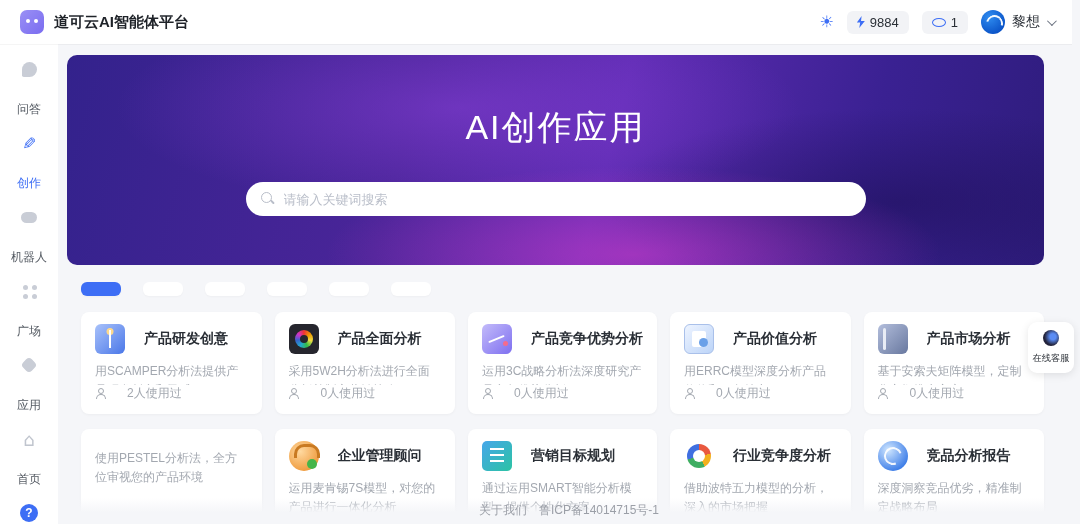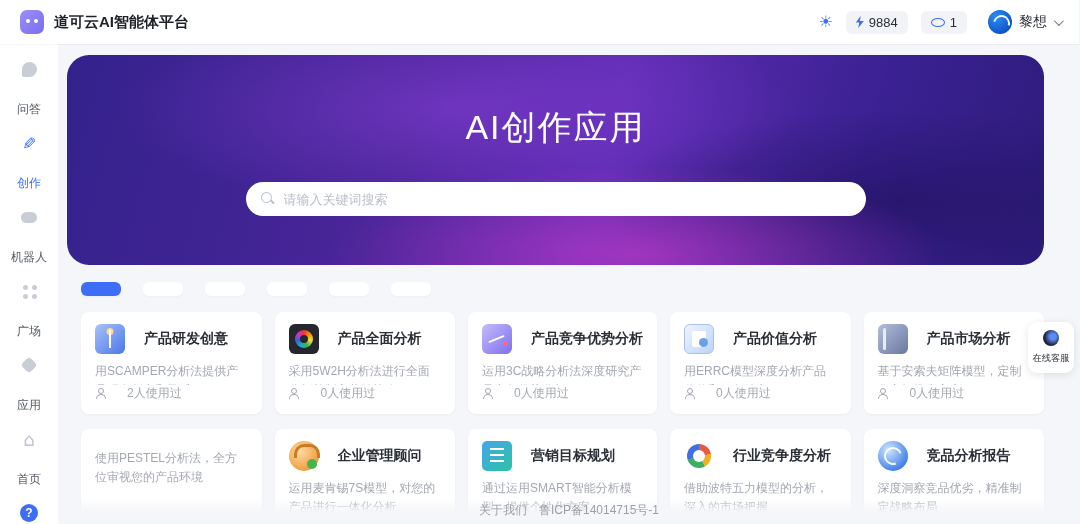--- a/index.html
+++ b/index.html
@@ -4,21 +4,21 @@
 <style>
   * { margin:0; padding:0; box-sizing:border-box; }
   html,body { width:1080px; height:524px; overflow:hidden; }
   body {
     font-family:"Liberation Sans","DejaVu Sans",sans-serif;
     background:#f5f6f9; color:#1f2329; position:relative;
   }
 
   
   .header {
-    position:absolute; top:0; left:0; right:1px; height:44px; background:#fff;
+    position:absolute; top:0; left:0; right:8px; height:44px; background:#fff;
     display:flex; align-items:center; justify-content:space-between;
     padding:0 18px 0 20px; z-index:30; box-shadow:0 1px 0 rgba(0,0,0,.04);
   }
   .brand { display:flex; align-items:center; gap:10px; }
   .logo {
     width:24px; height:24px; border-radius:7px;
     background:linear-gradient(135deg,#9a90f5,#7a6cf0); position:relative;
   }
   .logo::before {
     content:''; position:absolute; left:6px; top:9px; width:4px; height:4px;
@@ -32,21 +32,21 @@
     color:#2a2f36; display:flex; align-items:center; gap:5px; cursor:pointer;
   }
   .bolt-icon {
     width:8px; height:12px; background:#3d6ef5; display:inline-block;
     clip-path:polygon(60% 0,0 55%,42% 55%,30% 100%,100% 42%,52% 42%);
   }
   .cloud-icon {
     width:14px; height:9px; border:1.6px solid #3d6ef5; border-radius:50%;
     display:inline-block;
   }
-  .user { display:flex; align-items:center; gap:7px; cursor:pointer;margin-left:8px; }
+  .user { display:flex; align-items:center; gap:7px; cursor:pointer; }
   .avatar {
     width:24px; height:24px; border-radius:50%; position:relative; overflow:hidden;
     background:radial-gradient(circle at 35% 30%,#2f8cf0,#0b54c8 75%);
   }
   .avatar::after {
     content:''; position:absolute; left:5px; top:5px; width:13px; height:13px;
     border:2px solid rgba(255,255,255,.95); border-left-color:transparent;
     border-bottom-color:transparent; border-radius:50%; transform:rotate(-30deg);
   }
   .username { font-size:14px; color:#2a2f36; }
@@ -80,21 +80,21 @@
   .side-help { margin-top:auto; margin-bottom:18px; }
   .help-icon {
     width:18px; height:18px; border-radius:50%; background:#3d6ef5; color:#fff;
     font-size:12px; font-weight:bold; display:flex; align-items:center; justify-content:center;
   }
 
   
   .main { position:absolute; left:58px; top:44px; right:0; bottom:0; padding:11px 36px 0 9px; }
 
   .hero {
-    height:210px; border-radius:22px; position:relative; overflow:hidden;
+    height:210px; border-radius:10px; position:relative; overflow:hidden;
     display:flex; flex-direction:column; align-items:center; padding-top:50px;
     background:
       radial-gradient(ellipse 45% 60% at 58% 95%, rgba(221,62,205,.55), transparent 70%),
       radial-gradient(ellipse 50% 70% at 40% 25%, rgba(150,70,230,.45), transparent 70%),
       radial-gradient(ellipse 40% 60% at 85% 70%, rgba(30,16,90,.6), transparent 75%),
       linear-gradient(105deg,#33228c 0%,#4a2599 35%,#5e2cb2 55%,#3a2192 80%,#2e1c7c 100%);
   }
   .hero-title { color:#fff; font-size:34px; font-weight:500; letter-spacing:2px; }
   .search-wrap { margin-top:31px; position:relative; width:620px; }
   .search-input {

